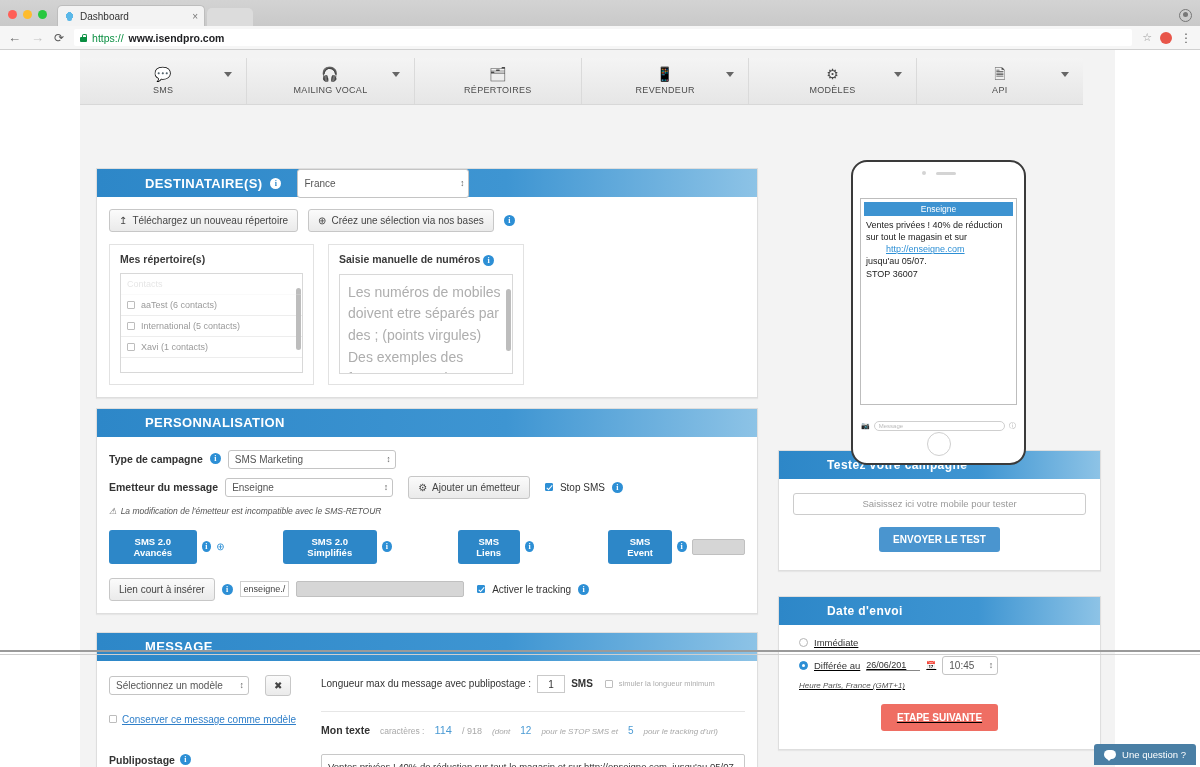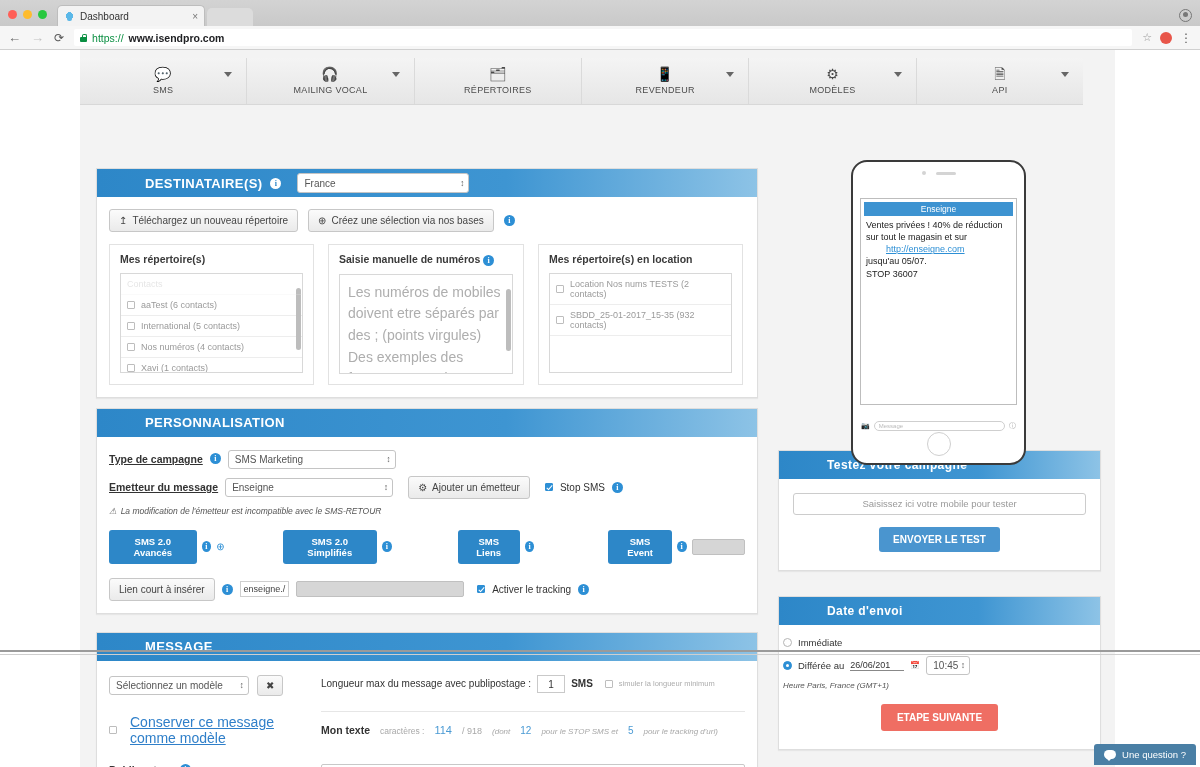--- a/index.html
+++ b/index.html
@@ -119,21 +119,21 @@
   }
   .listrow { font-size:9px; color:#9a9a9a; padding:5px 6px; border-bottom:1px solid #ededed;
              display:flex; align-items:center; gap:6px; }
   .cb { width:8px; height:8px; border:1px solid #bdbdbd; background:#fff; display:inline-block; flex:none; border-radius:1px;}
   .cb.checked { background:#2d8fd5; border-color:#2d8fd5; position:relative;}
   .cb.checked:after{content:"";position:absolute;left:2px;top:0px;width:2px;height:5px;border:solid #fff;border-width:0 1.2px 1.2px 0;transform:rotate(42deg);}
   .scrollbar { position:absolute; right:1px; top:14px; width:5px; height:62px; background:#bdbdbd; border-radius:3px; }
   .helptext { font-size:14px; color:#aeaeae; line-height:1.55; padding:7px 8px; }
 
   .formrow { display:flex; align-items:center; gap:7px; margin-bottom:7px; }
-  .flabel { font-size:10.5px; color:#333; font-weight:bold;text-decoration:underline; }
+  .flabel { font-size:10.5px; color:#333; font-weight:bold; }
   .warn { font-size:8.5px; color:#555; font-style:italic; display:flex; align-items:center; gap:4px;}
 
   .tagbtn { background:#2d87c8; color:#fff; font-size:9.5px; font-weight:bold; border-radius:3px;
             padding:6px 10px; cursor:pointer; border:none; font-family:"Liberation Sans",sans-serif;}
   .grayfield { background:#d6d6d6; border:1px solid #c0c0c0; height:16px; border-radius:2px; }
 
   
   .phone { position:absolute; left:851px; top:110px; width:175px; height:305px;
            border:2px solid #3a3a3a; border-radius:16px; background:#fff; }
   .phone-top { height:22px; display:flex; align-items:center; justify-content:center; gap:10px; }
@@ -160,21 +160,21 @@
               font-family:"Liberation Sans",sans-serif;}
   .radio { width:9px;height:9px;border-radius:50%;border:1px solid #b5b5b5;background:#fff;display:inline-block;flex:none;}
   .radio.on { border:1px solid #2d8fd5; background:#2d8fd5; position:relative;}
   .radio.on:after{content:"";position:absolute;left:2.3px;top:2.3px;width:3px;height:3px;border-radius:50%;background:#fff;}
   .dateinput { border:none; border-bottom:1px solid #888; font-size:9px; color:#333; width:54px; background:transparent;
                font-family:"Liberation Sans",sans-serif;}
 
   .textarea-msg { width:100%; height:88px; border:1px solid #c8c8c8; border-radius:2px;
                   font-size:9.5px; color:#333; padding:5px 6px; line-height:1.4; resize:none;
                   font-family:"Liberation Sans",sans-serif; background:#fff;}
-  .link-blue { color:#2f7fc9; font-size:14px; text-decoration:underline; cursor:pointer;margin-left:8px;}
+  .link-blue { color:#2f7fc9; font-size:10px; text-decoration:underline; cursor:pointer;}
 
   .hairline { position:absolute; left:0; top:600px; width:1200px; height:2px; background:#9a9a9a; z-index:30;}
   .hairline2{ position:absolute; left:0; top:604px; width:1200px; height:1px; background:#cfcfcf; z-index:30;}
 
   .chatwidget { position:absolute; right:4px; bottom:2px; background:#4a7fa5; color:#fff;
                 font-size:9.5px; padding:5px 10px; border-radius:3px 3px 0 0; display:flex;
                 align-items:center; gap:6px; cursor:pointer; }
   .chat-bubble { width:12px;height:9px;background:#fff;border-radius:5px; position:relative;}
   .chat-bubble:after{content:"";position:absolute;left:2px;bottom:-2px;border-left:3px solid transparent;border-right:3px solid transparent;border-top:3px solid #fff;}
 </style>
@@ -254,21 +254,21 @@
         </div>
       </div>
 
     <div class="col-left">
 
       <div class="panel">
         <div class="panel-head">
           <span class="ptitle">DESTINATAIRE(S)</span>
           <span class="info white">i</span>
           <span class="selwrap" style="margin-left:8px;">
-            <select class="selbox" style="width:172px;height:20px;" id="country-select"><option value="France">France</option><option value="Belgique">Belgique</option><option value="Suisse">Suisse</option></select>
+            <select class="selbox" style="width:172px;height:29px;" id="country-select"><option value="France">France</option><option value="Belgique">Belgique</option><option value="Suisse">Suisse</option></select>
           </span>
         </div>
         <div class="panel-body">
           <div style="display:flex;align-items:center;gap:10px;margin-bottom:12px;">
             <button class="btn-gray">
               <span>↥</span>
               <span>Téléchargez un nouveau répertoire</span>
             </button>
             <button class="btn-gray">
               <span>⊕</span>
@@ -290,58 +290,39 @@
                     <div class="listrow">
                       <span class="cb"></span>
                       <span>aaTest (6 contacts)</span>
                     </div>
                     <div class="listrow">
                       <span class="cb"></span>
                       <span>International (5 contacts)</span>
                     </div>
                     <div class="listrow">
                       <span class="cb"></span>
-                      <span>Nos numéros (4 contacts)</span>
-                    </div>
-                    <div class="listrow">
-                      <span class="cb"></span>
                       <span>Xavi (1 contacts)</span>
                     </div>
                   </div>
               </div>
             </div>
 
             <div class="subcard" style="width:196px;">
               <div class="subcard-head">
                 <span>Saisie manuelle de numéros</span>
                 <span class="info">i</span>
               </div>
               <div class="subcard-body">
                 <div class="listbox" style="position:relative;">
                   <div class="helptext">Les numéros de mobiles doivent etre séparés par des ; (points virgules) Des exemples des formats acceptds: 0601020304   06 01 02 03 04 06.01.02.03.04   +33601020304 06/01/02/03/04;06/01/02/03/05</div>
                   <div class="scrollbar"></div>
                 </div>
               </div>
             </div>
 
-            <div class="subcard" style="width:205px;">
-              <div class="subcard-head">Mes répertoire(s) en location</div>
-              <div class="subcard-body">
-                <div class="listbox" id="loc-list">
-                    <div class="listrow">
-                      <span class="cb"></span>
-                      <span>Location Nos nums TESTS (2 contacts)</span>
-                    </div>
-                    <div class="listrow">
-                      <span class="cb"></span>
-                      <span>SBDD_25-01-2017_15-35 (932 contacts)</span>
-                    </div>
-                  </div>
-              </div>
-            </div>
           </div>
         </div>
       </div>
 
       <div class="panel" style="margin-top:10px;">
         <div class="panel-head">
           <span class="ptitle">PERSONNALISATION</span>
         </div>
         <div class="panel-body">
           <div class="formrow">
@@ -401,21 +382,21 @@
       </div>
 
       <div class="panel" style="margin-top:18px;height:240px;">
         <div class="panel-head">
           <span class="ptitle">MESSAGE</span>
         </div>
         <div class="panel-body" style="padding:14px 12px;">
           <div style="display:flex;gap:22px;">
 
             <div style="width:190px;">
-              <div style="display:flex;align-items:center;gap:8px;">
+              <div style="display:flex;align-items:center;gap:16px;">
                 <span class="selwrap"><select class="selbox" style="width:140px;" id="modele-select"><option value="Sélectionnez un modèle">Sélectionnez un modèle</option></select></span>
                 <button class="btn-gray" style="padding:4px 8px;">
                   <span>✖</span>
                 </button>
               </div>
               <div style="display:flex;align-items:center;gap:5px;margin-top:18px;">
                 <span class="cb"></span>
                 <span class="link-blue">Conserver ce message comme modèle</span>
               </div>
             </div>
@@ -468,32 +449,32 @@
         <div class="panel-body" style="padding:14px 14px 18px;">
           <div class="testfield">Saisissez ici votre mobile pour tester</div>
           <button class="btn-send">ENVOYER LE TEST</button>
         </div>
       </div>
 
       <div class="panel" style="margin-top:25px;">
         <div class="panel-head">
           <span class="ptitle" style="font-size:12px;">Date d'envoi</span>
         </div>
-        <div class="panel-body" style="padding:12px 4px 18px;">
+        <div class="panel-body" style="padding:12px 20px 18px;text-decoration:underline;">
           <div style="display:flex;align-items:center;gap:6px;margin-bottom:7px;">
             <span class="radio"></span>
             <span style="font-size:9.5px;color:#333;">Immédiate</span>
           </div>
           <div style="display:flex;align-items:center;gap:6px;">
             <span class="radio on"></span>
             <span style="font-size:9.5px;color:#333;">Différée au</span>
             <span class="dateinput">26/06/201</span>
             <span style="font-size:8px;">📅</span>
             <span class="selwrap">
-              <span class="selbox" style="display:inline-block;width:44px;line-height:18px;">10:45</span>
+              <span class="selbox" style="display:inline-block;width:56px;line-height:18px;">10:45</span>
             </span>
           </div>
           <div style="font-size:8px;color:#555;font-style:italic;margin-top:6px;">Heure Paris, France (GMT+1)</div>
           <button class="btn-next">ETAPE SUIVANTE</button>
         </div>
       </div>
     </div>
 
     <div class="phone">
       <div class="phone-top">

